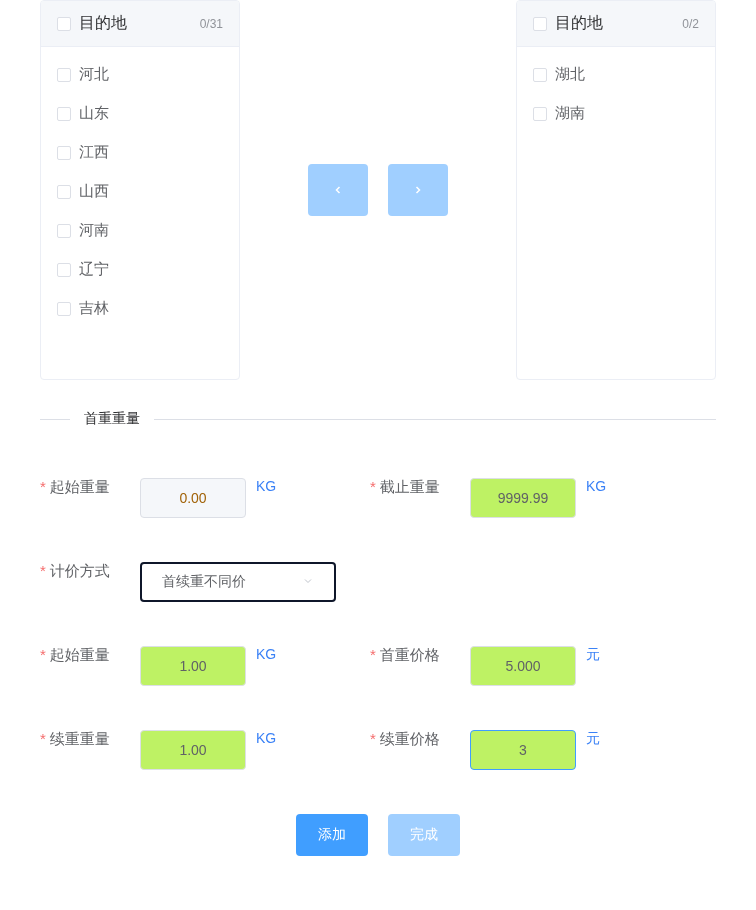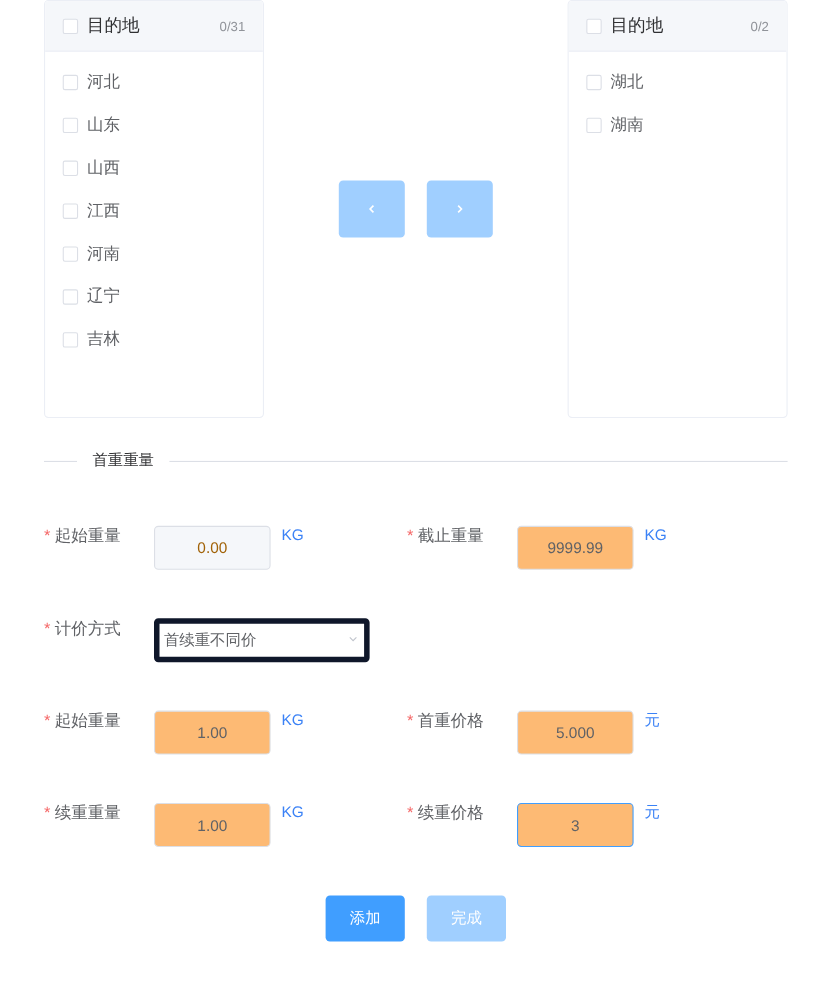--- a/index.html
+++ b/index.html
@@ -148,41 +148,41 @@
     }
     .form-input {
       width: 106px;
       height: 40px;
       border: 1px solid #dcdfe6;
       border-radius: 4px;
       padding: 0 12px;
       font-size: 14px;
       color: #606266;
       text-align: center;
-      background: #fdba74;
+      background: #bef264;
     }
     .form-input.disabled {
       background: #f5f7fa;
       color: #a16207;
       cursor: not-allowed;
     }
     .form-input.focused {
       border-color: #409eff;
     }
     .unit {
       margin-left: 10px;
       font-size: 14px;
       color: #3b82f6;
     }
     .select-wrap {
       width: 196px;
       height: 40px;
-      border: 5px solid #0f172a;
-      border-radius: 4px;
-      padding: 0 4px;
+      border: 2px solid #0f172a;
+      border-radius: 4px;
+      padding: 0 20px;
       display: flex;
       align-items: center;
       justify-content: space-between;
       cursor: pointer;
       background: #fff;
     }
     .select-value {
       font-size: 14px;
       color: #606266;
     }
@@ -225,25 +225,25 @@
         <div class="list-item">
           <span class="checkbox"></span>
           <span class="item-label">河北</span>
         </div>
         <div class="list-item">
           <span class="checkbox"></span>
           <span class="item-label">山东</span>
         </div>
         <div class="list-item">
           <span class="checkbox"></span>
+          <span class="item-label">江西</span>
+        </div>
+        <div class="list-item">
+          <span class="checkbox"></span>
           <span class="item-label">山西</span>
-        </div>
-        <div class="list-item">
-          <span class="checkbox"></span>
-          <span class="item-label">江西</span>
         </div>
         <div class="list-item">
           <span class="checkbox"></span>
           <span class="item-label">河南</span>
         </div>
         <div class="list-item">
           <span class="checkbox"></span>
           <span class="item-label">辽宁</span>
         </div>
         <div class="list-item">

